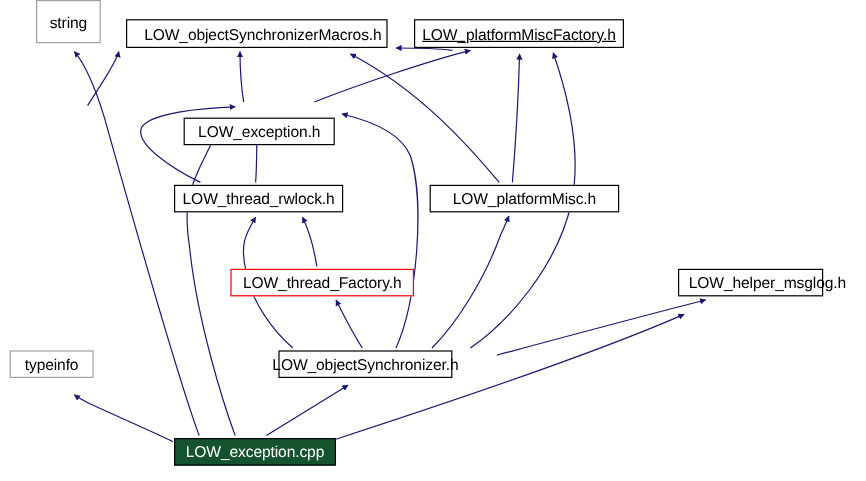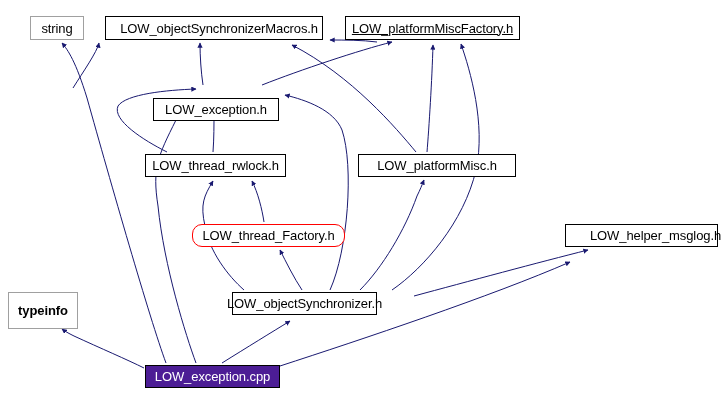--- a/index.html
+++ b/index.html
@@ -35,24 +35,23 @@
     background: #ffffff;
     color: #000000;
     border: 1px solid #000000;
     z-index: 2;
   }
   .node.gray {
     border-color: #a0a0a0;
   }
   .node.red {
     border-color: #ff0000;
-    border-radius: 10px;
   }
   .node.current {
-    background: #4c1d95;
+    background: #14532d;
     color: #ffffff;
     border-color: #000000;
   }
   .node-label {
     display: block;
     padding: 0 4px;
   }
 </style>
 </head>
 <body>
@@ -83,45 +82,45 @@
         <path d="M 416,152 C 396,128 352,76 292,45" fill="none" stroke="#191970" stroke-width="1" marker-end="url(#arrow)"></path>
         <path d="M 144,368 C 128,360 100,348 74,336 C 70,334 66,332 62,329" fill="none" stroke="#191970" stroke-width="1" marker-end="url(#arrow)"></path>
         <path d="M 222,363 C 246,348 272,332 290,321" fill="none" stroke="#191970" stroke-width="1" marker-end="url(#arrow)"></path>
         <path d="M 280,366 C 360,340 492,296 570,262" fill="none" stroke="#191970" stroke-width="1" marker-end="url(#arrow)"></path>
         <path d="M 196,363 C 186,336 164,266 158,206 C 152,168 158,156 176,120 C 180,114 184,108 188,103" fill="none" stroke="#191970" stroke-width="1" marker-end="url(#arrow)"></path>
         <path d="M 377,42 C 362,40 344,40 330,40" fill="none" stroke="#191970" stroke-width="1" marker-end="url(#arrow)"></path>
       </g>
   </svg>
 
   <div id="nodes">
-      <div class="node gray" style="left: 30px; top: 16px; width: 54px; height: 24px;">
+      <div class="node gray" style="left: 30px; top: 0; width: 54px; height: 36px;">
         <span class="node-label">string</span>
       </div>
       <div class="node" style="left: 105px; top: 16px; width: 218px; height: 24px; justify-content: flex-end;">
         <span class="node-label">LOW_objectSynchronizerMacros.h</span>
       </div>
       <div class="node" style="left: 345px; top: 16px; width: 175px; height: 24px; text-decoration: underline;">
         <span class="node-label">LOW_platformMiscFactory.h</span>
       </div>
       <div class="node" style="left: 153px; top: 86px; width: 126px; height: 23px; margin-top: 12px;">
         <span class="node-label">LOW_exception.h</span>
       </div>
       <div class="node" style="left: 145px; top: 154px; width: 141px; height: 23px;">
         <span class="node-label">LOW_thread_rwlock.h</span>
       </div>
       <div class="node" style="left: 358px; top: 154px; width: 158px; height: 23px;">
         <span class="node-label">LOW_platformMisc.h</span>
       </div>
       <div class="node red" style="left: 192px; top: 224px; width: 153px; height: 23px;">
         <span class="node-label">LOW_thread_Factory.h</span>
       </div>
-      <div class="node" style="left: 565px; top: 224px; width: 153px; height: 23px; padding-left: 28px;">
+      <div class="node" style="left: 565px; top: 224px; width: 121px; height: 23px; padding-left: 28px;">
         <span class="node-label">LOW_helper_msglog.h</span>
       </div>
-      <div class="node gray" style="left: 8px; top: 292px; width: 70px; height: 37px; font-weight: bold;">
+      <div class="node gray" style="left: 8px; top: 292px; width: 70px; height: 23px;">
         <span class="node-label">typeinfo</span>
       </div>
       <div class="node" style="left: 232px; top: 292px; width: 145px; height: 23px;">
         <span class="node-label">LOW_objectSynchronizer.h</span>
       </div>
       <div class="node current" style="left: 145px; top: 365px; width: 135px; height: 23px;">
         <span class="node-label">LOW_exception.cpp</span>
       </div>
     </div>
 

